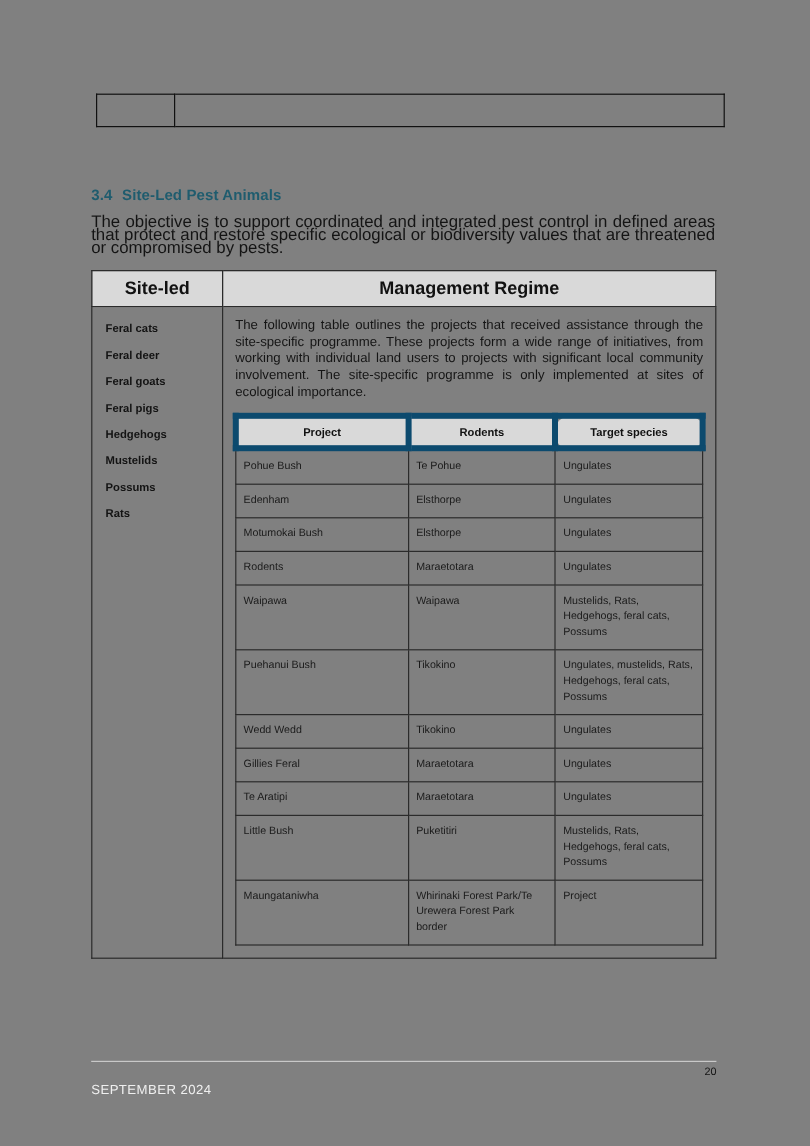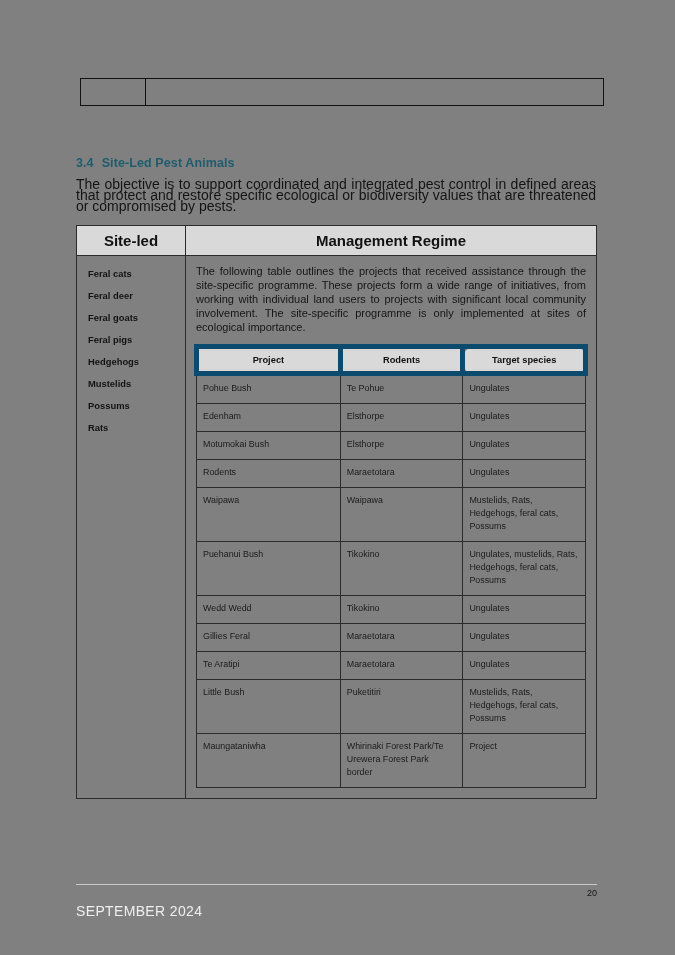--- a/index.html
+++ b/index.html
@@ -153,21 +153,21 @@
     position: absolute;
     right: 78px;
     top: 888px;
     font-size: 9px;
     color: #141414;
   }
   .footer-date {
     position: absolute;
     left: 76px;
     top: 903px;
-    font-size: 14px;
+    font-size: 11px;
     letter-spacing: 0.35px;
     color: #efefef;
   }
 </style>
 </head>
 <body>
 
 <div class="page">
 
   <div class="content">

